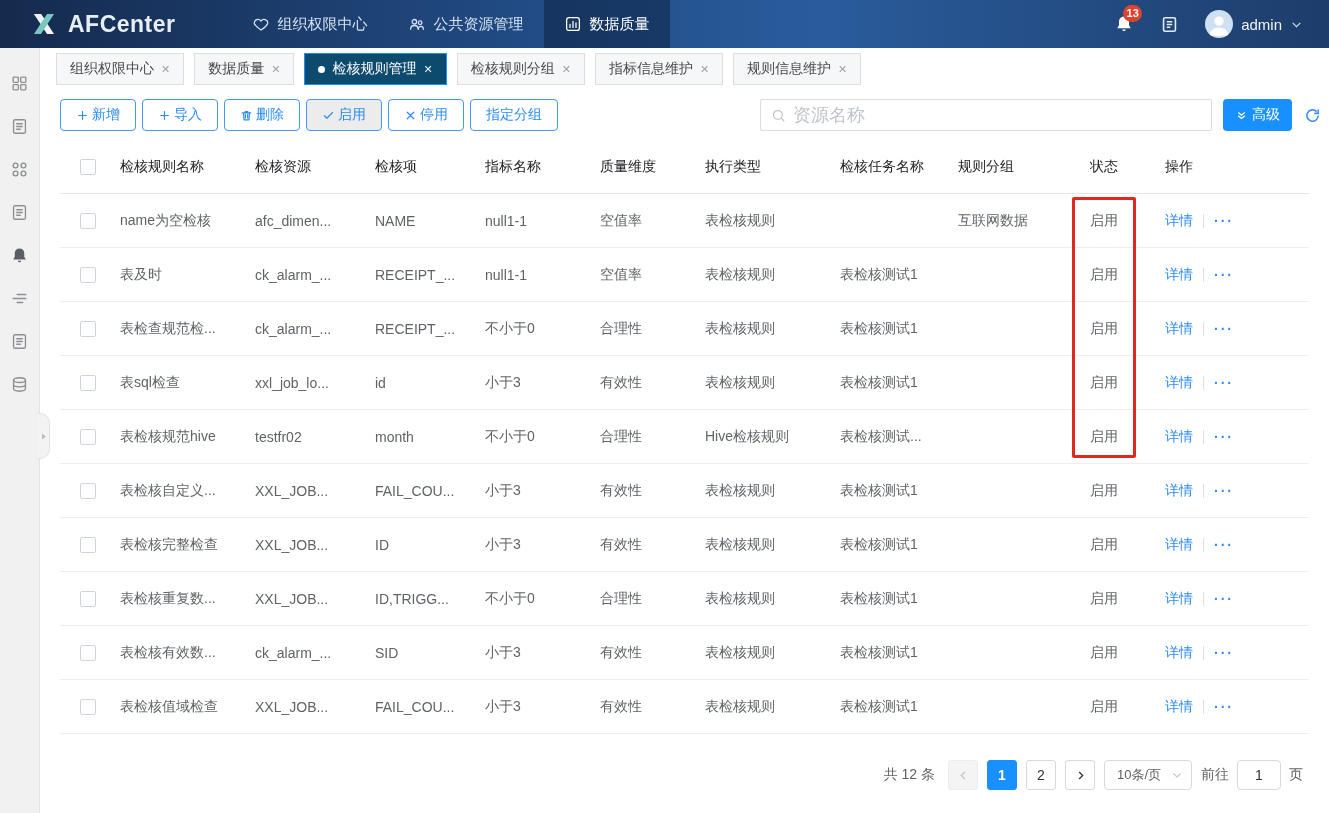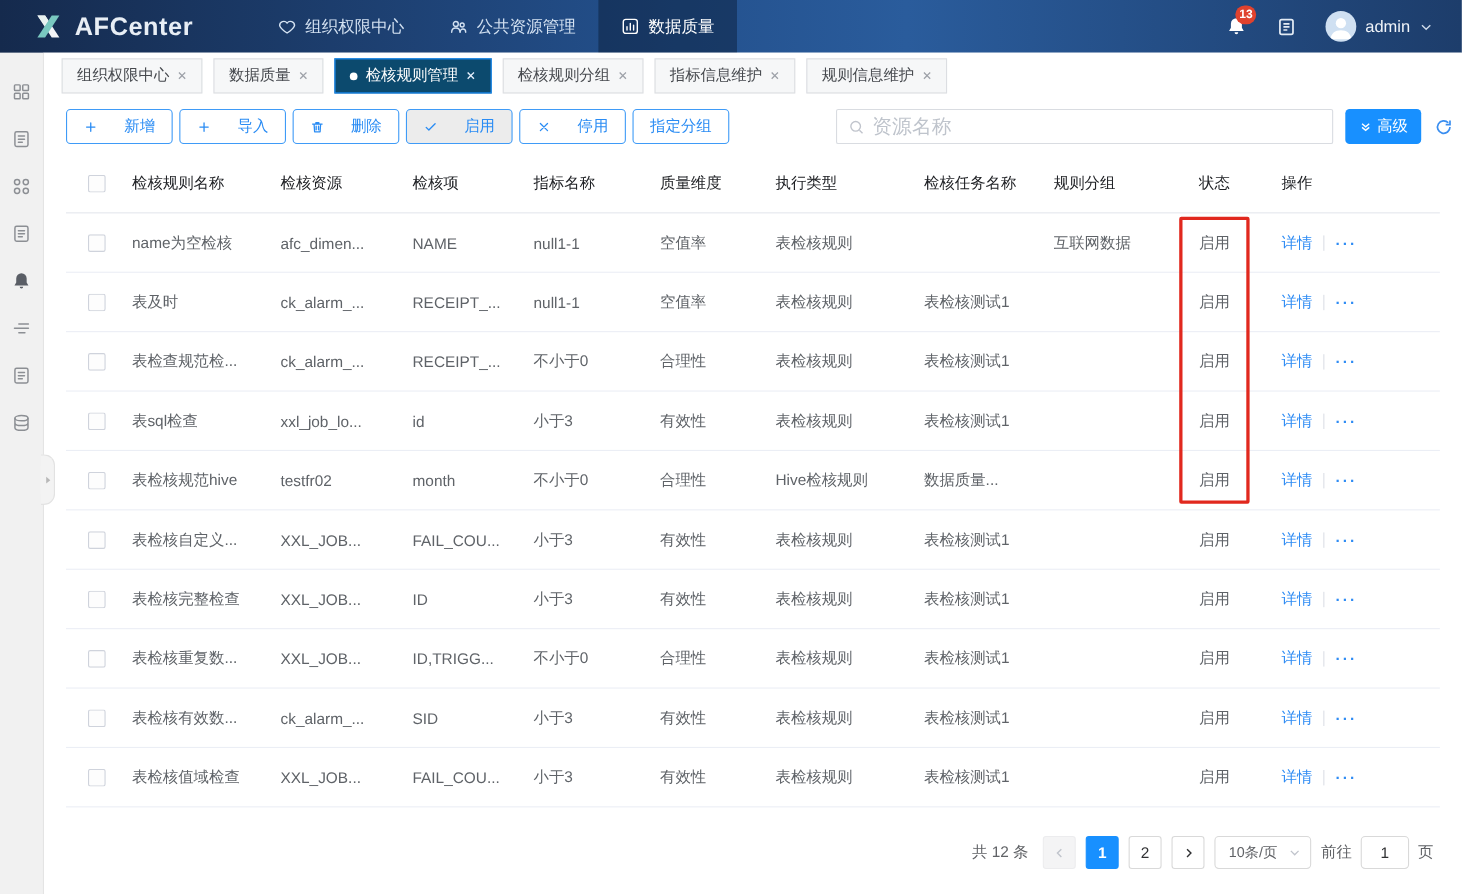--- a/index.html
+++ b/index.html
@@ -56,21 +56,21 @@
     background:#f6f7f8; border:1px solid #dcdee2; color:#46494e; font-size:14px; cursor:pointer;
   }
   .tab .tab-close { font-size:11px; color:#9da1a8; }
   .tab.active { background:#0c4a6e; border-color:#1890ff; color:#fff; }
   .tab.active .tab-close { color:#e8f2ff; }
   .tab-dot { width:7px; height:7px; border-radius:50%; background:#fff; }
 
   
   .toolbar { display:flex; align-items:center; padding:9px 8px 9px 20px; gap:6px; }
   .tbtn {
-    height:32px; display:flex; align-items:center; gap:24px; padding:0 15px;
+    height:32px; display:flex; align-items:center; gap:3px; padding:0 15px;
     background:#fff; border:1px solid #3f9bf7; color:#2a8cf4; font-size:14px;
     border-radius:4px; cursor:pointer; white-space:nowrap;
   }
   .tbtn.pressed { background:#ececec; }
   .search-box {
     margin-left:auto; width:452px; height:32px; border:1px solid #d9dce1; border-radius:2px;
     display:flex; align-items:center; padding:0 10px; gap:7px; background:#fff;
   }
   .search-box input { border:none; outline:none; flex:1; font-size:18px; color:#303133; font-family:inherit; }
   .search-box input::placeholder { color:#bfc4cc; }
@@ -463,21 +463,21 @@
           <div class="trow">
             <div class="tcell center">
               <span class="checkbox"></span>
             </div>
             <div class="tcell">表检核规范hive</div>
             <div class="tcell">testfr02</div>
             <div class="tcell">month</div>
             <div class="tcell">不小于0</div>
             <div class="tcell">合理性</div>
             <div class="tcell">Hive检核规则</div>
-            <div class="tcell">数据质量...</div>
+            <div class="tcell">表检核测试...</div>
             <div class="tcell"></div>
             <div class="tcell">启用</div>
             <div class="actions">
               <span class="link">详情</span>
               <span class="vdiv"></span>
               <span class="more-dots">···</span>
             </div>
           </div>
           <div class="trow">
             <div class="tcell center">

